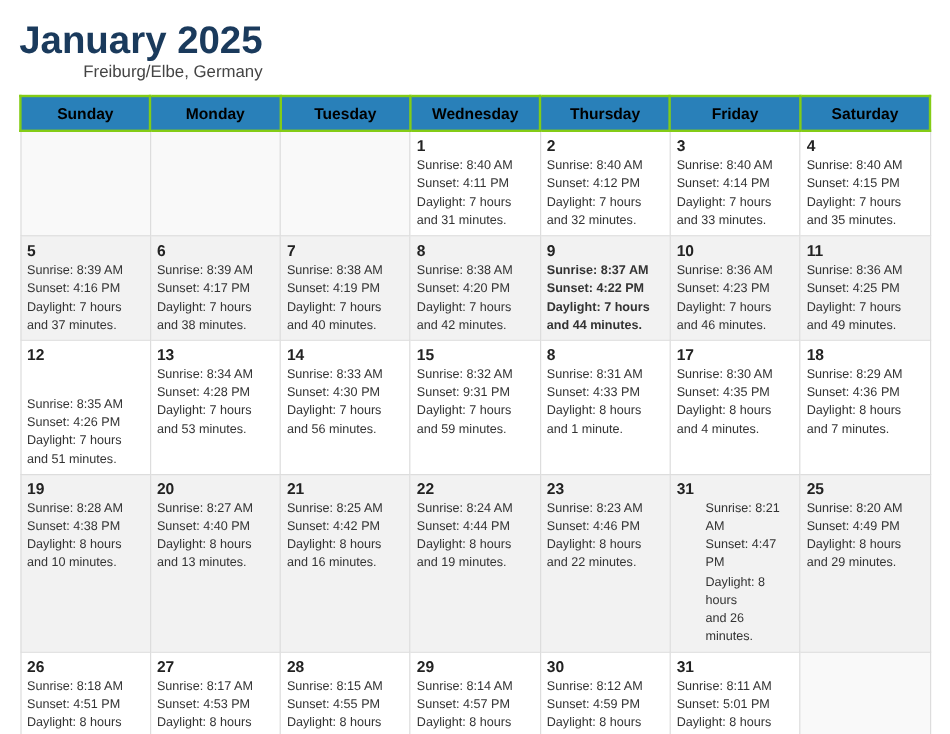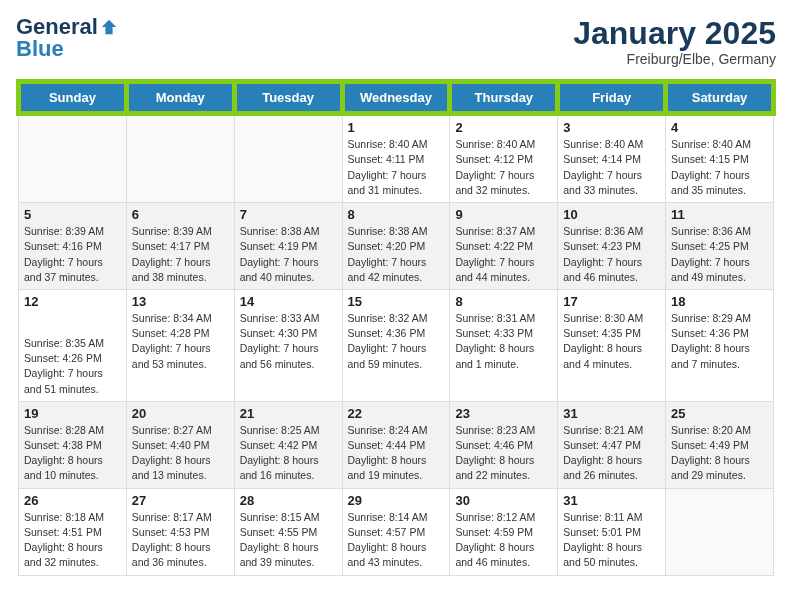--- a/index.html
+++ b/index.html
@@ -46,26 +46,26 @@
       font-size: 14px;
       color: #444;
     }
     .calendar {
       width: 100%;
       border-collapse: collapse;
       border: 1px solid #ccc;
     }
     .calendar th {
       background: #2980b9;
-      color: #ffffff;
+      color: #000000;
       font-size: 13px;
       font-weight: bold;
       padding: 6px 4px;
       text-align: center;
-      border: 5px solid #84cc16;
+      border: 2px solid #84cc16;
     }
     .calendar td {
       vertical-align: top;
       border: 1px solid #ddd;
       padding: 4px 5px;
       width: 108px;
       min-height: 80px;
       font-size: 11px;
       color: #333;
       background: #fff;
@@ -85,29 +85,20 @@
       line-height: 1.45;
     }
     .row-shaded td {
       background: #f2f2f2;
     }
   </style>
 </head>
 <body>
 
 <div class="header">
-  <div class="logo">
-    <div class="logo-text">
-      <span class="logo-general">General</span>
-      <svg class="logo-icon" viewBox="0 0 20 20">
-        <polygon points="10,2 18,10 14,10 14,18 6,18 6,10 2,10" fill="#2980b9"></polygon>
-      </svg>
-    </div>
-    <div style="font-size:22px;font-weight:bold;color:#2980b9;line-height:1;">Blue</div>
-  </div>
   <div class="title-block">
     <div class="month-title">January 2025</div>
     <div class="location">Freiburg/Elbe, Germany</div>
   </div>
 </div>
 
 <table class="calendar">
   <thead>
     <tr>
     <th>Sunday</th>
@@ -177,21 +168,21 @@
         </td>
         <td>
           <div class="day-num">8</div>
           <div class="day-info" style="white-space: pre-line;">Sunrise: 8:38 AM
 Sunset: 4:20 PM
 Daylight: 7 hours
 and 42 minutes.</div>
         </td>
         <td>
           <div class="day-num">9</div>
-          <div class="day-info" style="white-space: pre-line;">Sunrise: 8:37 AM
+          <div class="day-info" style="white-space: pre-line; font-weight: bold;">Sunrise: 8:37 AM
 Sunset: 4:22 PM
 Daylight: 7 hours
 and 44 minutes.</div>
         </td>
         <td>
           <div class="day-num">10</div>
           <div class="day-info" style="white-space: pre-line;">Sunrise: 8:36 AM
 Sunset: 4:23 PM
 Daylight: 7 hours
 and 46 minutes.</div>
@@ -222,21 +213,21 @@
         <td>
           <div class="day-num">14</div>
           <div class="day-info" style="white-space: pre-line;">Sunrise: 8:33 AM
 Sunset: 4:30 PM
 Daylight: 7 hours
 and 56 minutes.</div>
         </td>
         <td>
           <div class="day-num">15</div>
           <div class="day-info" style="white-space: pre-line;">Sunrise: 8:32 AM
-Sunset: 4:36 PM
+Sunset: 9:31 PM
 Daylight: 7 hours
 and 59 minutes.</div>
         </td>
         <td>
           <div class="day-num">8</div>
           <div class="day-info" style="white-space: pre-line;">Sunrise: 8:31 AM
 Sunset: 4:33 PM
 Daylight: 8 hours
 and 1 minute.</div>
         </td>
@@ -286,21 +277,21 @@
         </td>
         <td>
           <div class="day-num">23</div>
           <div class="day-info" style="white-space: pre-line;">Sunrise: 8:23 AM
 Sunset: 4:46 PM
 Daylight: 8 hours
 and 22 minutes.</div>
         </td>
         <td>
           <div class="day-num">31</div>
-          <div class="day-info" style="white-space: pre-line;">Sunrise: 8:21 AM
+          <div class="day-info" style="white-space: pre-line; margin-left: 24px;">Sunrise: 8:21 AM
 Sunset: 4:47 PM
 Daylight: 8 hours
 and 26 minutes.</div>
         </td>
         <td>
           <div class="day-num">25</div>
           <div class="day-info" style="white-space: pre-line;">Sunrise: 8:20 AM
 Sunset: 4:49 PM
 Daylight: 8 hours
 and 29 minutes.</div>

